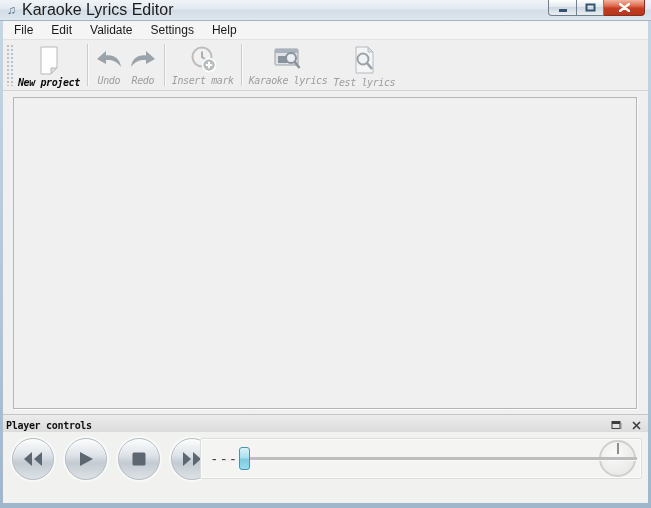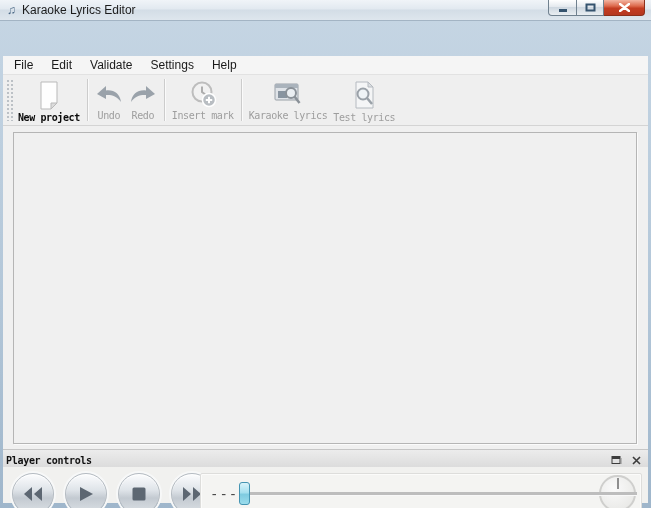--- a/index.html
+++ b/index.html
@@ -9,36 +9,36 @@
     background:linear-gradient(180deg,#c6d6e4 0%,#b2c6d8 60%,#9fb6cb 100%);
   }
   
   .titlebar {
     position:absolute; top:0; left:0; right:0; height:21px;
     background:linear-gradient(180deg,#f0f4f8 0%,#e2e9f0 45%,#d3dde6 50%,#dee6ed 100%);
     border-bottom:1px solid #a3b4c4;
     display:flex; align-items:center; padding-left:7px;
   }
   .title-icon { font-size:12px; line-height:12px; color:#4a6785; margin-right:6px; }
-  .title-text { font-size:12px; color:#1c1c1c; }
+  .title-text { font-size:16px; color:#1c1c1c; }
   .win-btns { position:absolute; top:0; right:6px; display:flex; }
   .win-btn {
     height:16px; border:1px solid #70818f; border-top:none;
     background:linear-gradient(180deg,#ffffff 0%,#e4e9ee 45%,#cfd8e0 50%,#e9eef2 100%);
     display:flex; align-items:center; justify-content:center;
   }
   .win-btn.min { width:29px; border-radius:0 0 0 4px; }
   .win-btn.max { width:27px; border-left:none; }
   .win-btn.close {
     width:41px; border-left:none; border-radius:0 0 4px 0;
     background:linear-gradient(180deg,#f3b5a2 0%,#dd6a4d 40%,#c43d22 55%,#b5371f 100%);
     border-color:#8c2f1a;
   }
   
-  .app { position:absolute; top:21px; left:3px; right:3px; bottom:5px; background:#f0f0f0;margin-top:35px; }
+  .app { position:absolute; top:21px; left:3px; right:3px; bottom:5px; background:#f0f0f0; }
   
   .menubar {
     position:absolute; top:0; left:0; right:0; height:19px; background:#f5f5f5;
     border-bottom:1px solid #e2e2e2; display:flex; align-items:center; padding-left:2px;
     font-size:12px; color:#1a1a1a;
   }
   .menu-item { padding:2px 9px; cursor:default; }
   
   .toolbar {
     position:absolute; top:19px; left:0; right:0; height:51px; background:#efefef;
@@ -49,21 +49,21 @@
     background-image:radial-gradient(circle at 2px 2px,#bcc1c6 1px,transparent 1.2px);
     background-size:4px 4px;
   }
   .tb-btn {
     display:flex; flex-direction:column; align-items:center; justify-content:flex-start;
     padding:5px 3px 4px; gap:2px;
   }
   .tb-icon { height:31px; display:flex; align-items:center; justify-content:center; }
   .tb-label {
     font-family:"DejaVu Sans Mono", monospace; font-size:10px; letter-spacing:-0.4px;
-    color:#9d9d9d; white-space:nowrap;
+    color:#9d9d9d; white-space:nowrap;font-style:italic;
   }
   .tb-btn.tb-enabled .tb-label { color:#0a0a0a; font-weight:bold; }
   .tb-sep { width:1px; background:#cccccc; box-shadow:1px 0 0 #fafafa; margin:4px 4px; }
   
   .editor {
     position:absolute; top:76px; left:10px; right:11px; height:312px;
     background:#f0f0f0; border:1px solid #b5b5b5; box-shadow:1px 1px 0 #fbfbfb;
   }
   
   .dock-titlebar {

